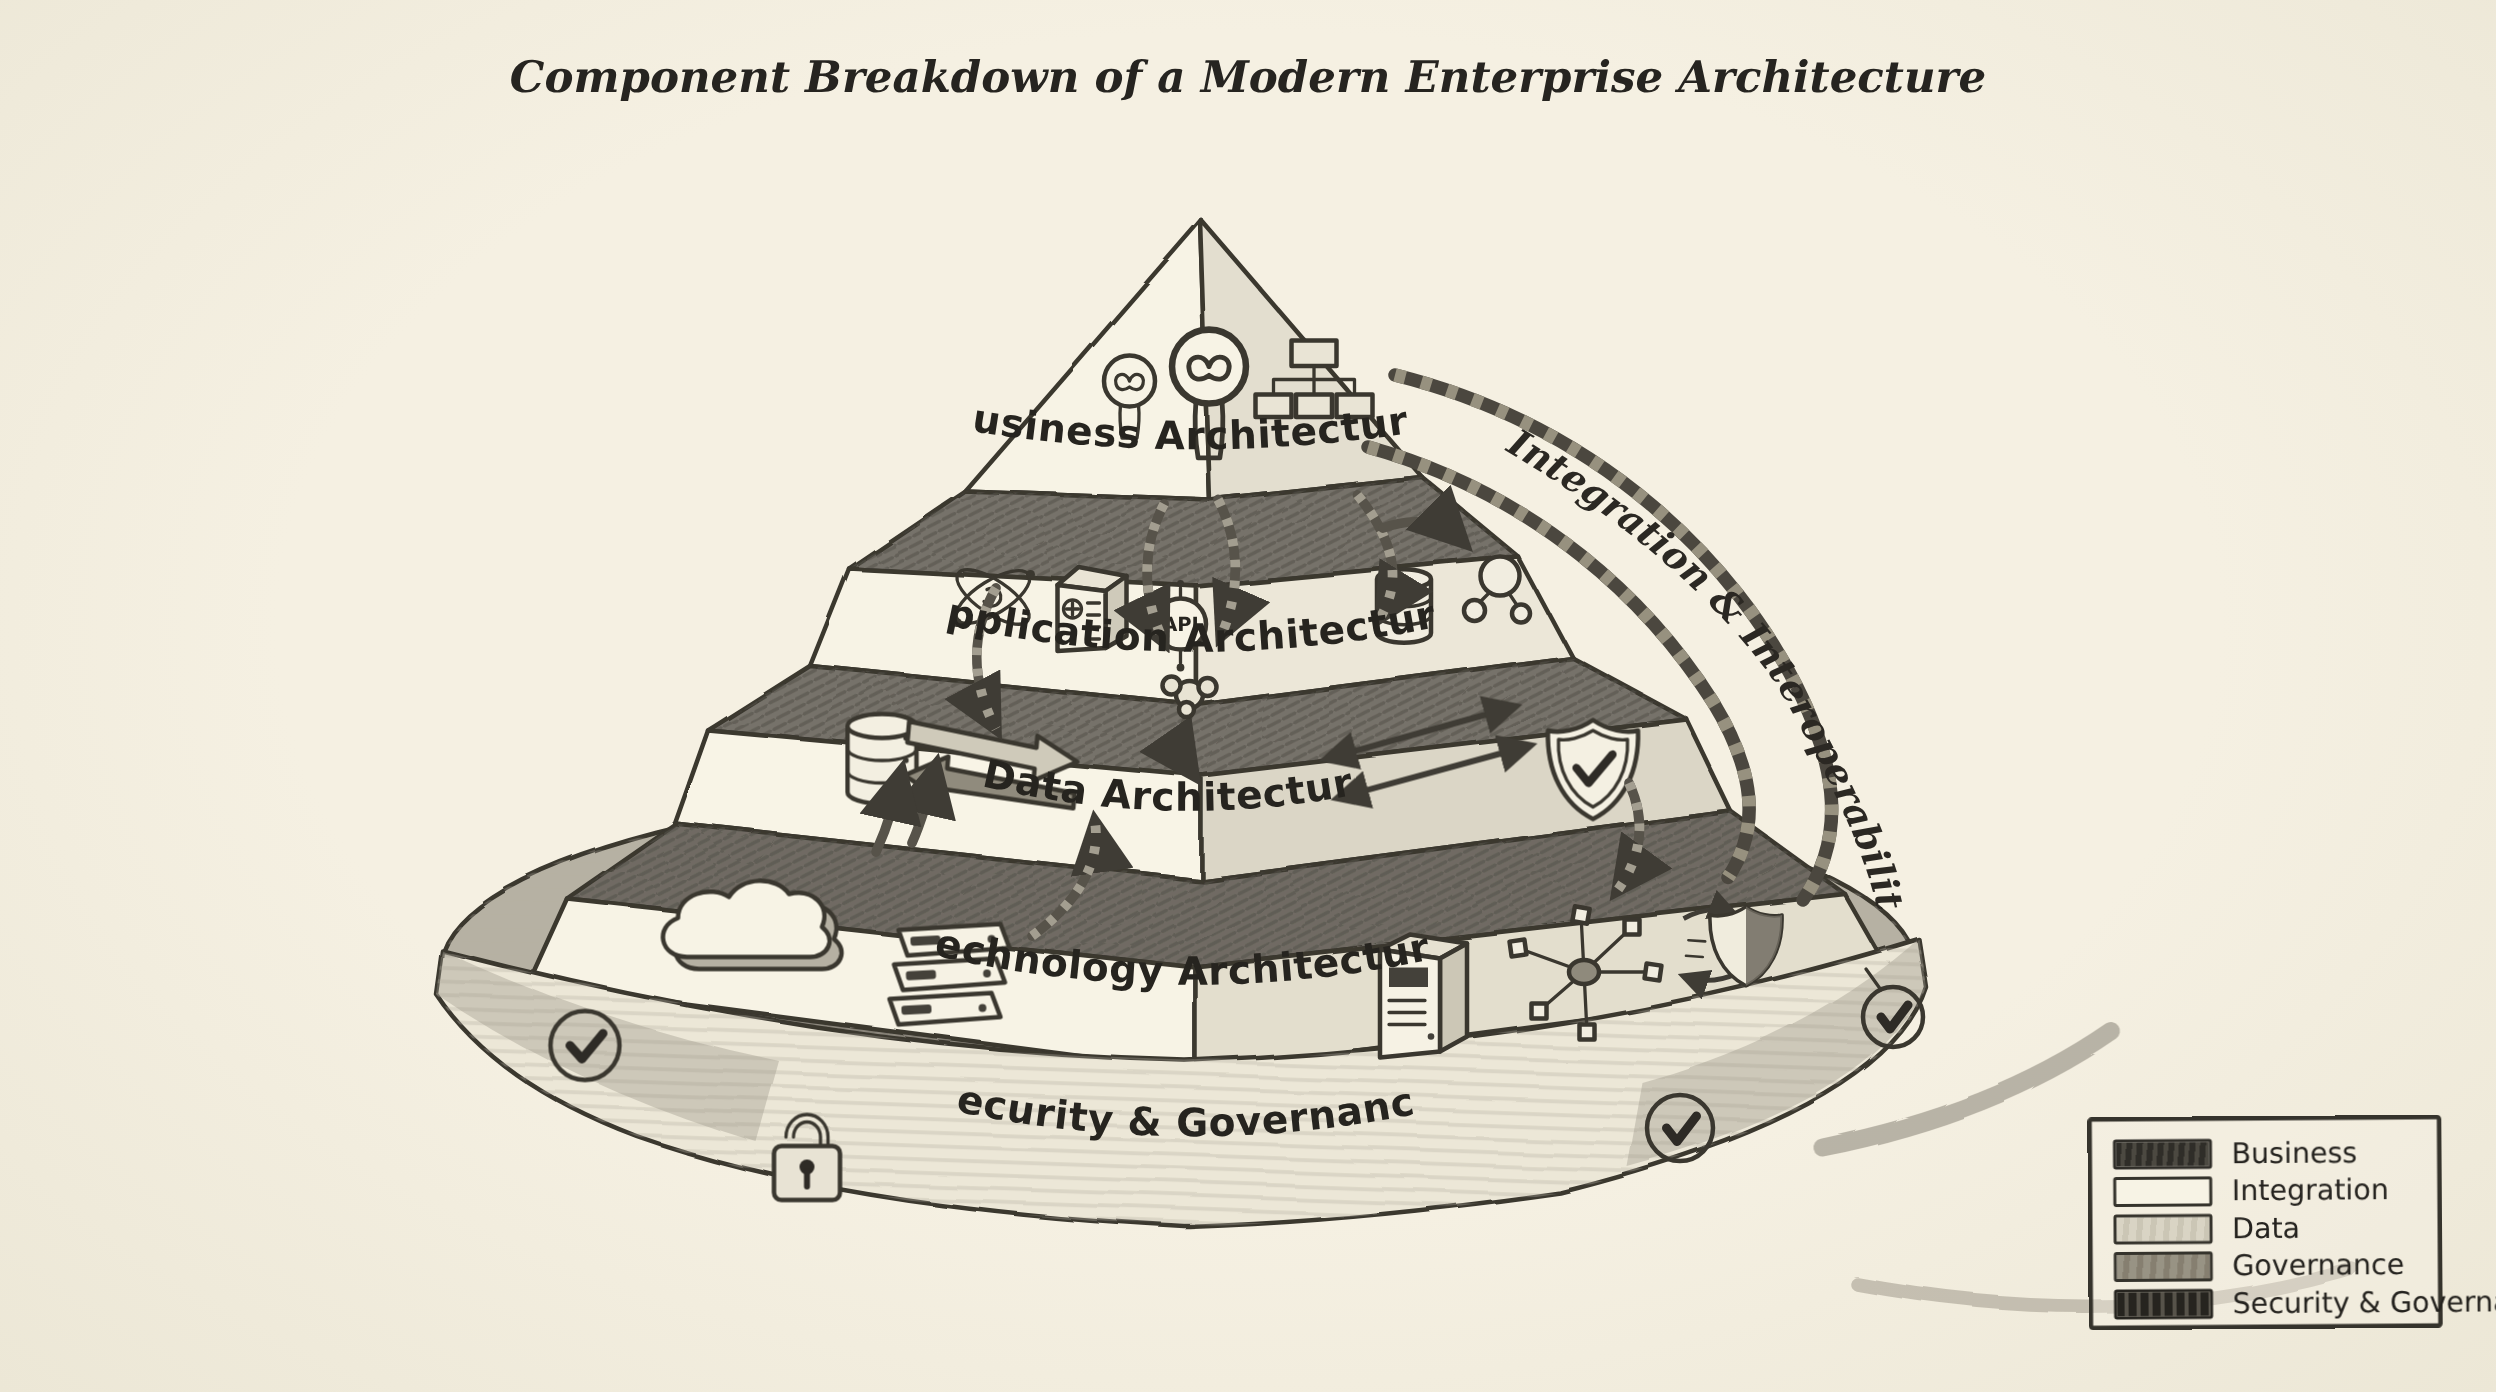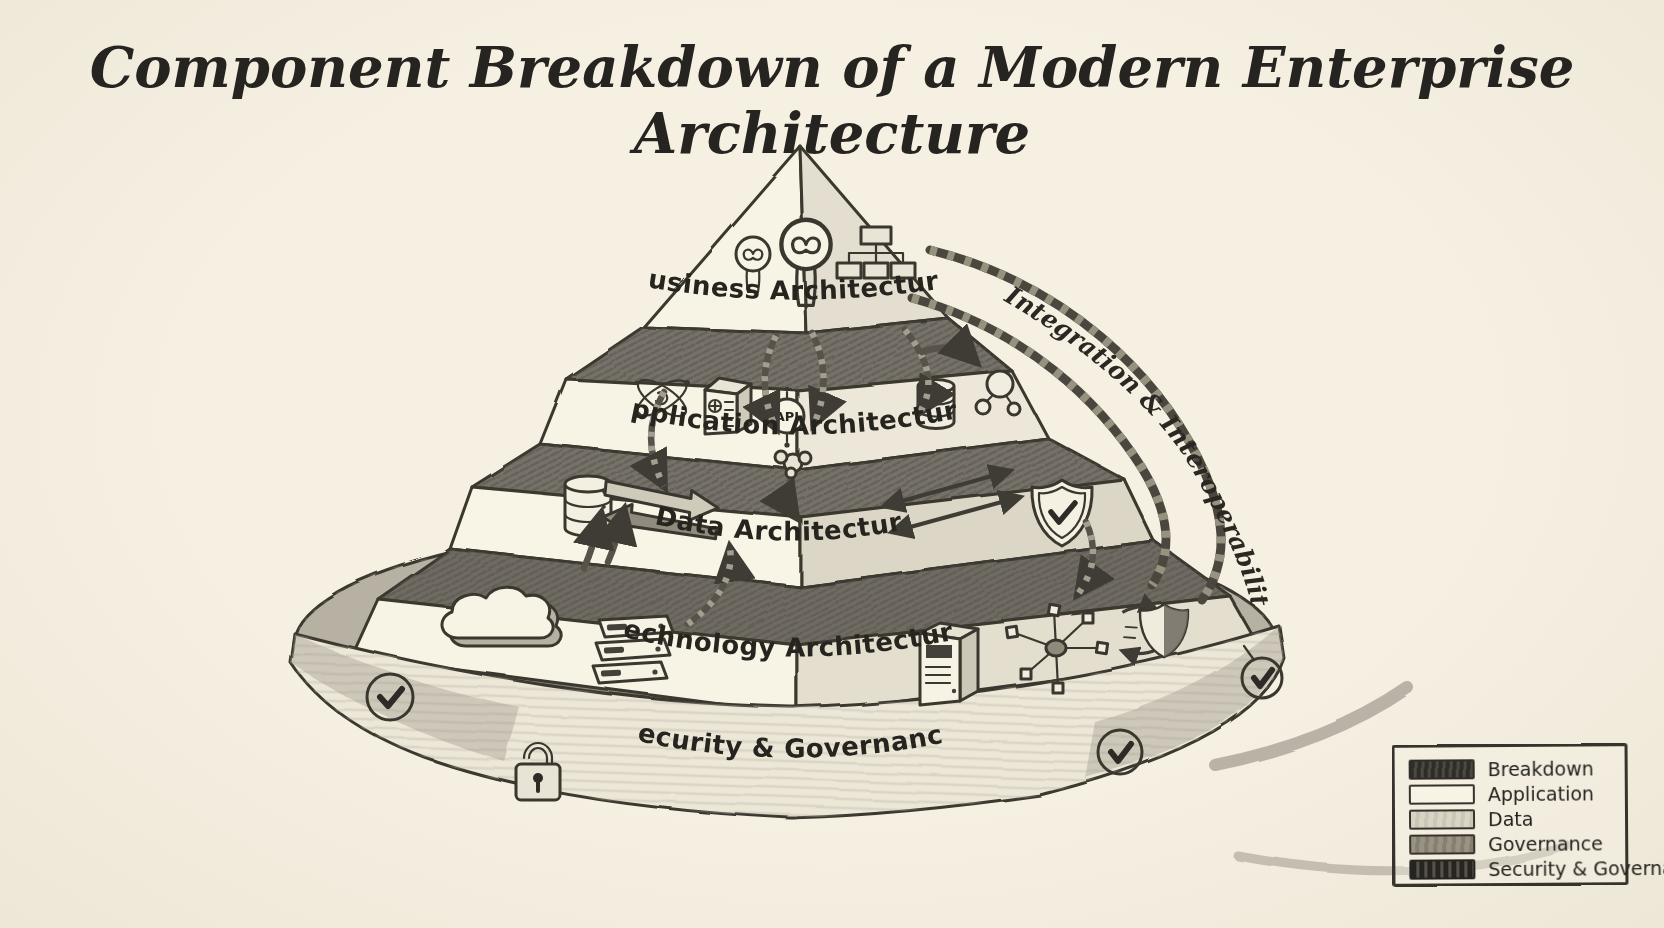--- a/index.html
+++ b/index.html
@@ -10,21 +10,21 @@
   }
   .stage{
     position:relative;width:1664px;height:928px;
     background:radial-gradient(ellipse at 50% 45%, #f5f0e2 55%, #ece7d6 100%);
   }
   .title{
     position:absolute;top:34px;left:0;width:100%;
     text-align:center;
     font-family:"DejaVu Serif",serif;
     font-style:italic;font-weight:600;
-    font-size:56px;letter-spacing:0px;
+    font-size:29px;letter-spacing:0px;
     color:#262420;
   }
   svg{position:absolute;left:0;top:0;}
   .sk{stroke:#3a372f;stroke-width:3;stroke-linejoin:round;stroke-linecap:round;}
   .sk2{stroke:#3a372f;stroke-width:2.2;stroke-linejoin:round;stroke-linecap:round;fill:none;}
   .layerLabel{font-family:"DejaVu Sans",sans-serif;font-size:26px;font-weight:600;fill:#26241f;letter-spacing:.5px;}
   .annot{font-family:"DejaVu Serif",serif;font-style:italic;font-weight:600;font-size:25px;fill:#2b2823;}
   .apitxt{font-family:"DejaVu Sans",sans-serif;font-size:13px;font-weight:bold;fill:#26241f;}
   .rope{fill:none;stroke:#57534a;stroke-width:6.5;stroke-linecap:round;}
   .ropetwist{fill:none;stroke:#a39e90;stroke-width:6.5;stroke-linecap:butt;stroke-dasharray:5 9;}
@@ -338,25 +338,25 @@
       </text>
       <text class="annot">
         <textPath href="#annotPath" startOffset="2%">Integration &amp; Interoperability</textPath>
       </text>
     </g>
   </svg>
 
   <div class="legend">
     <div class="legrow">
       <div class="swatch sw-business"></div>
-      <div class="leglabel">Breakdown</div>
+      <div class="leglabel">Business</div>
     </div>
     <div class="legrow">
       <div class="swatch sw-application"></div>
-      <div class="leglabel">Application</div>
+      <div class="leglabel">Integration</div>
     </div>
     <div class="legrow">
       <div class="swatch sw-data"></div>
       <div class="leglabel">Data</div>
     </div>
     <div class="legrow">
       <div class="swatch sw-technology"></div>
       <div class="leglabel">Governance</div>
     </div>
     <div class="legrow">

